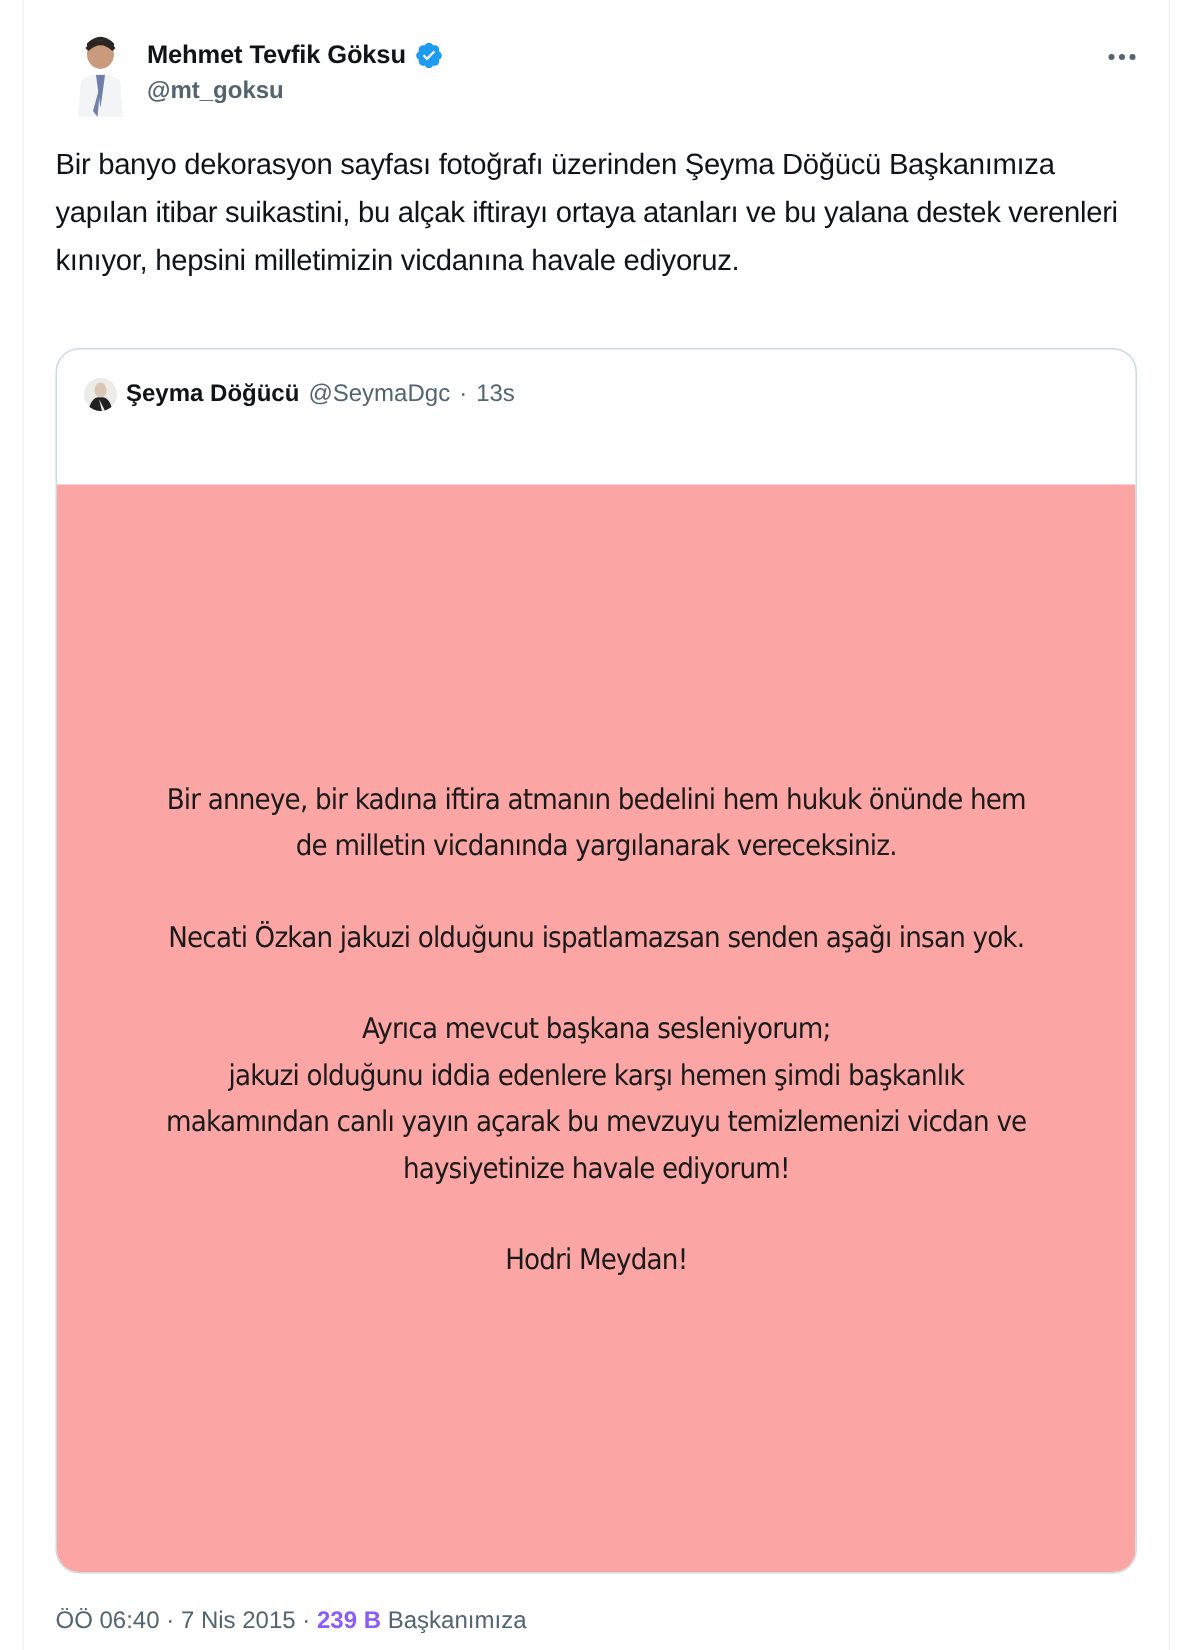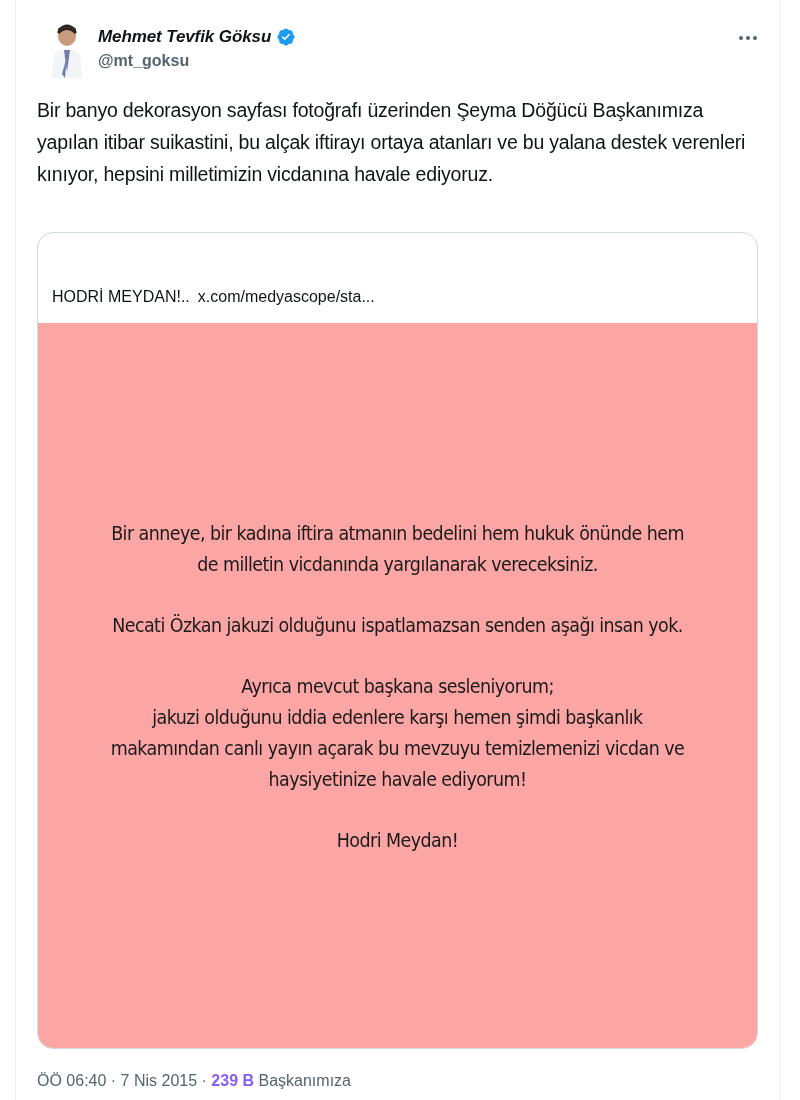--- a/index.html
+++ b/index.html
@@ -10,21 +10,21 @@
     }
     .frame {
       position: absolute; left: 15px; top: 0; width: 765px; height: 1100px;
       border-left: 1px solid #eff3f4; border-right: 1px solid #eff3f4;
       box-sizing: border-box;
     }
     .avatar {
       position: absolute; left: 48px; top: 22px; width: 40px; height: 56px;
     }
     .name-row {
-      position: absolute; left: 98px; top: 27px; display: flex; align-items: center; gap: 5px; font-style: italic;
+      position: absolute; left: 98px; top: 27px; display: flex; align-items: center; gap: 5px;
     }
     .display-name { font-size: 17px; font-weight: bold; color: #0f1419; letter-spacing: -0.1px; }
     .verified { width: 20px; height: 20px; display: inline-block; }
     .handle {
       position: absolute; left: 98px; top: 52px; font-size: 16px; color: #536471; font-weight: bold;
     }
     .more {
       position: absolute; left: 734px; top: 28px; width: 28px; height: 20px;
       display: flex; align-items: center; justify-content: center; gap: 3px; cursor: pointer;
     }
@@ -92,22 +92,33 @@
 
 <div class="more">
   <span></span>
   <span></span>
   <span></span>
 </div>
 
 <div class="tweet-text">Bir banyo dekorasyon sayfası fotoğrafı üzerinden Şeyma Döğücü Başkanımıza yapılan itibar suikastini, bu alçak iftirayı ortaya atanları ve bu yalana destek verenleri kınıyor, hepsini milletimizin vicdanına havale ediyoruz.</div>
 
 <div class="quote">
-  <div class="q-text">
-    <span>HODRİ MEYDAN!..</span><span class="link">x.com/medyascope/sta...</span>
+  <div class="q-head">
+    <span class="q-avatar">
+      <svg width="22" height="22" viewBox="0 0 22 22">
+        <rect width="22" height="22" fill="#ecebe8"></rect>
+        <ellipse cx="11" cy="8" rx="4" ry="5" fill="#d9c6b4"></ellipse>
+        <path d="M3 22 Q5 12 11 13 Q17 12 19 22 Z" fill="#222"></path>
+        <path d="M10 14 L14 22 L12 22 Z" fill="#f5f5f5"></path>
+      </svg>
+    </span>
+    <span class="q-name">Şeyma Döğücü</span>
+    <span class="q-handle">@SeymaDgc</span>
+    <span class="q-dot">·</span>
+    <span class="q-time">13s</span>
   </div>
   <div class="q-media">
     <div class="statement">
       <p>
         <span>Bir anneye, bir kadına iftira atmanın bedelini hem hukuk önünde hem</span><br>
         <span>de milletin vicdanında yargılanarak vereceksiniz.</span>
       </p>
       <p>
         <span>Necati Özkan jakuzi olduğunu ispatlamazsan senden aşağı insan yok.</span>
       </p>

